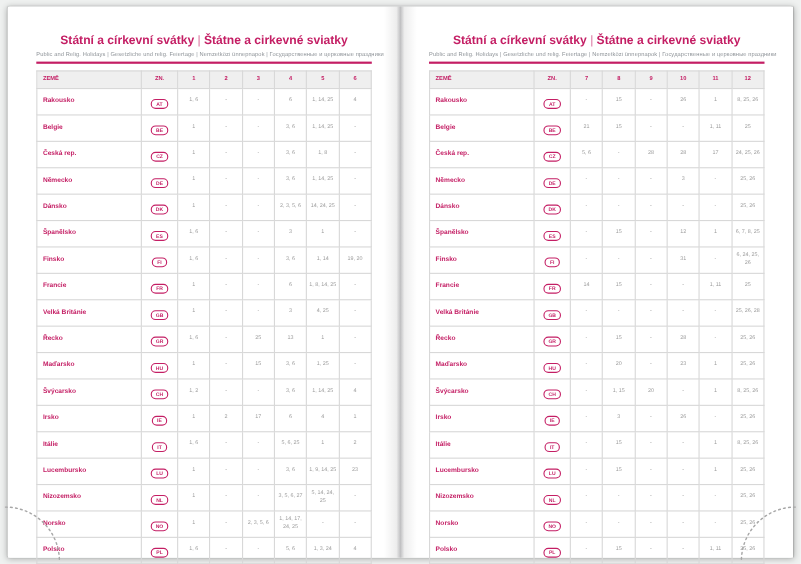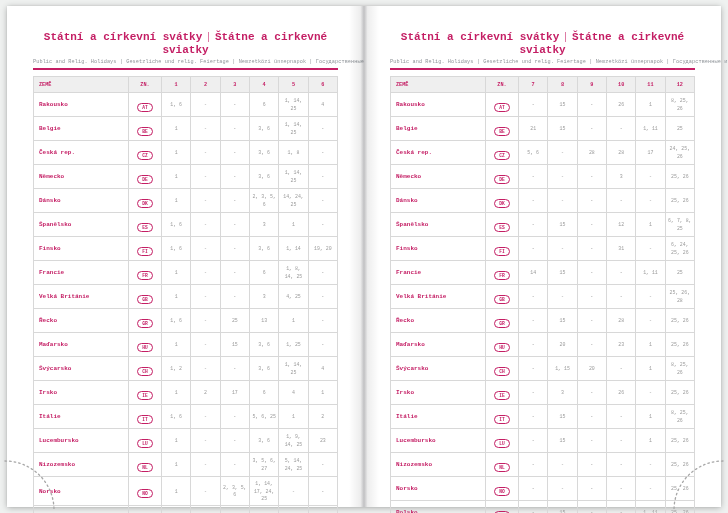--- a/index.html
+++ b/index.html
@@ -12,21 +12,21 @@
     background:var(--backdrop);
     font-family:"Liberation Sans", sans-serif;
     position:relative;
   }
   .spread{
     position:absolute; left:7px; top:6px; width:714px; height:501px;
     display:flex; background:var(--page-bg);
     box-shadow:0 1px 6px rgba(0,0,0,.28), 0 0 1px rgba(0,0,0,.25);
     border-radius:2px;
   }
-  .page{ width:50%; position:relative; background:var(--page-bg);font-family:Liberation Mono, monospace; }
+  .page{ width:50%; position:relative; background:var(--page-bg); }
   .spine{
     position:absolute; left:50%; top:0; bottom:0; width:30px; transform:translateX(-50%);
     background:linear-gradient(to right, rgba(0,0,0,0), rgba(0,0,0,.07) 38%, rgba(90,90,95,.38) 50%, rgba(0,0,0,.07) 62%, rgba(0,0,0,0));
     pointer-events:none; z-index:5;
   }
   .page-inner{ padding:25px 26px 0 26px; text-align:center; }
   .title{
     color:var(--accent); font-size:11px; font-weight:bold; letter-spacing:0; line-height:1.15;
   }
   .title .sep{ font-weight:normal; opacity:.65; padding:0 3px; }

